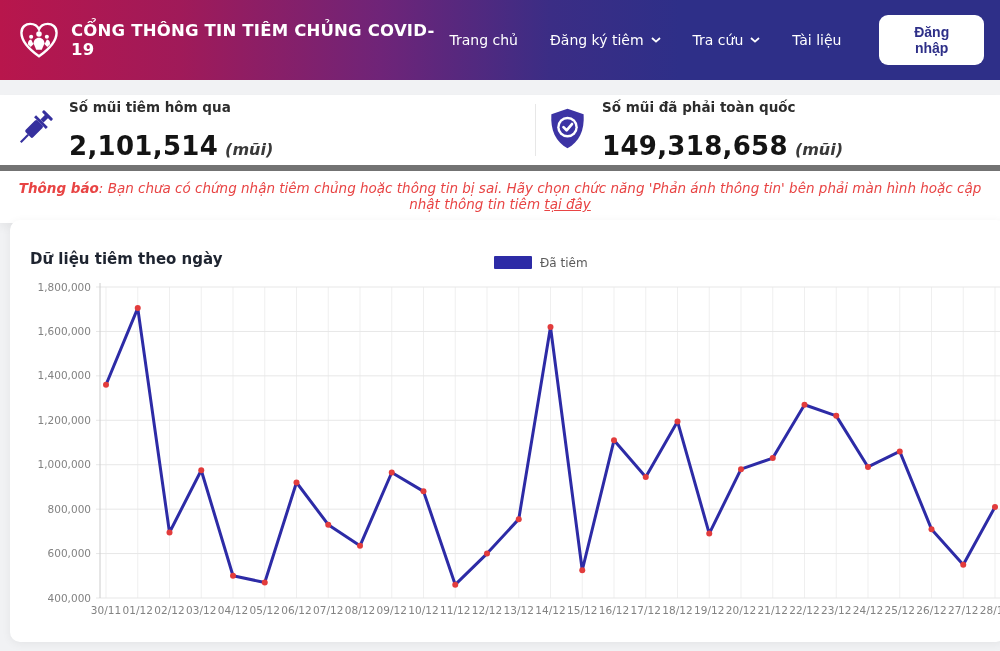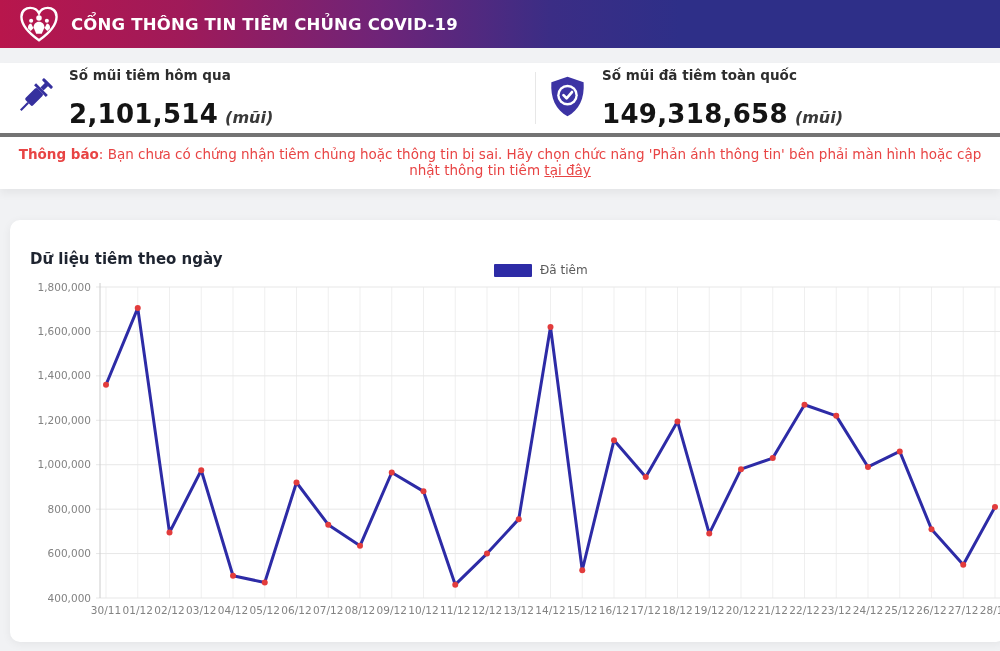--- a/index.html
+++ b/index.html
@@ -1,50 +1,50 @@
 <!DOCTYPE html>
 <html><head>
 <meta charset="utf-8">
 <style>
   * { margin:0; padding:0; box-sizing:border-box; }
   html,body { width:1000px; height:651px; overflow:hidden;
     font-family:"DejaVu Sans","Liberation Sans",sans-serif; background:#f1f2f4; }
 
   
-  .header { height:48px; display:flex; align-items:center; padding:0 16px 0 18px;
+  .header { height:80px; display:flex; align-items:center; padding:0 16px 0 18px;
     background:linear-gradient(90deg,#b8164c 0%,#a01a59 18%,#6f2478 38%,#3b2d85 55%,#2e2f88 68%,#2e2f88 100%); }
   .logo { flex:0 0 auto; margin-right:11px; display:flex; align-items:center; }
   .site-title { color:#fff; font-weight:bold; font-size:16.5px; letter-spacing:.2px; }
   .nav { margin-left:auto; display:flex; align-items:center; gap:32px; }
   .nav-item { color:#fff; font-size:14px; display:flex; align-items:center; gap:7px; cursor:pointer; white-space:nowrap; }
   .login-btn { background:#fff; color:#2e2f88; font-size:14px; font-weight:600;
     border:none; border-radius:9px; padding:9px 22px; margin-left:6px; cursor:pointer; }
 
   
   .band { margin-top:15px; background:#fff; box-shadow:0 5px 8px rgba(0,0,0,.05); }
   .stats-row { display:flex; align-items:center; height:70px; }
   .stat { display:flex; align-items:center; gap:13px; }
   .stat-1 { flex:0 0 535px; padding-left:14px; }
   .stat-2 { padding-left:10px; }
   .stat-divider { width:1px; height:52px; background:#e7e7e7; }
   .stat-label { font-size:13.5px; font-weight:600; color:#2d2d2d; margin-bottom:16px; }
   .stat-value-row { display:flex; align-items:baseline; gap:7px; }
   .stat-value { font-size:26px; font-weight:bold; color:#141414; letter-spacing:.3px; }
   .stat-unit { font-size:16px; font-style:italic; font-weight:600; color:#3a3a3a; }
 
-  .notice-row { border-top:4px solid #737373; padding:9px 10px 11px; text-align:center;
-    font-size:13.5px; color:#e84444; }
+  .notice-row { border-top:6px solid #737373; padding:9px 10px 11px; text-align:center;
+    font-size:13.5px; font-style:italic; color:#e84444; }
   .notice-prefix { font-weight:bold; }
   .notice-link { text-decoration:underline; cursor:pointer; color:#e84444; }
 
   
   .card { position:absolute; left:10px; top:220px; width:996px; height:422px;
     background:#fff; border-radius:10px; box-shadow:0 2px 10px rgba(0,0,0,.06); }
   .card-title { position:absolute; left:20px; top:30px; font-size:15px; font-weight:bold; color:#1e2430; }
-  .legend { position:absolute; left:484px; top:43px; display:flex; align-items:flex-end; gap:8px; }
+  .legend { position:absolute; left:484px; top:36px; display:flex; align-items:flex-start; gap:8px; }
   .legend-swatch { width:38px; height:13px; background:#2d2ba6; border-radius:1px; }
   .legend-label { font-size:12px; color:#5a5a5a; }
   #chart-svg { position:absolute; left:0; top:0; }
   #chart-svg text { font-family:"DejaVu Sans","Liberation Sans",sans-serif; }
 </style>
 </head>
 <body>
 
 <div class="header">
   <span class="logo">
@@ -53,20 +53,41 @@
       <circle cx="22" cy="13" r="3" fill="#fff"></circle>
       <path d="M22 17 C18.5 17 16.5 19.5 16 23 L19 30 L25 30 L28 23 C27.5 19.5 25.5 17 22 17 Z" fill="#fff"></path>
       <circle cx="13.5" cy="16" r="2.2" fill="#fff"></circle>
       <path d="M13.5 19 C11 19.4 10 21.5 10 24 L13 27 L16 24 Z" fill="#fff"></path>
       <circle cx="30.5" cy="16" r="2.2" fill="#fff"></circle>
       <path d="M30.5 19 C33 19.4 34 21.5 34 24 L31 27 L28 24 Z" fill="#fff"></path>
     </svg>
   </span>
   <div class="site-title">CỔNG THÔNG TIN TIÊM CHỦNG COVID-19</div>
 
+  <div class="nav">
+    <div class="nav-item">
+      <span>Trang chủ</span>
+    </div>
+    <div class="nav-item">
+      <span>Đăng ký tiêm</span>
+      <svg width="10" height="6">
+          <polyline points="1,1 5,4.6 9,1" stroke="#fff" stroke-width="1.8" fill="none"></polyline>
+        </svg>
+    </div>
+    <div class="nav-item">
+      <span>Tra cứu</span>
+      <svg width="10" height="6">
+          <polyline points="1,1 5,4.6 9,1" stroke="#fff" stroke-width="1.8" fill="none"></polyline>
+        </svg>
+    </div>
+    <div class="nav-item">
+      <span>Tài liệu</span>
+    </div>
+    <button class="login-btn">Đăng nhập</button>
+  </div>
 </div>
 
 <div class="band">
   <div class="stats-row">
     <div class="stat stat-1">
       <span>
         <svg viewBox="0 0 48 48" width="42" height="42">
           <g transform="rotate(-45 24 24)">
             <line x1="1" y1="24" x2="13" y2="24" stroke="#36309e" stroke-width="2.4"></line>
             <rect x="13" y="18" width="19" height="12" rx="2" fill="#36309e"></rect>
@@ -88,21 +109,21 @@
     <div class="stat stat-2">
       <span>
         <svg viewBox="0 0 48 48" width="43" height="43">
           <path d="M24 2 L42 8 C43.2 26 37 39 24 46 C11 39 4.8 26 6 8 Z" fill="#3c33a4"></path>
           <circle cx="24" cy="22.5" r="11.5" fill="#fff"></circle>
           <circle cx="24" cy="22.5" r="8.8" fill="#3c33a4"></circle>
           <path d="M19.5 22.5 L23 26 L29 19" stroke="#fff" stroke-width="3" fill="none" stroke-linecap="round" stroke-linejoin="round"></path>
         </svg>
       </span>
       <div>
-        <div class="stat-label">Số mũi đã tiêm toàn quốc</div>
+        <div class="stat-label">Số mũi đã phải toàn quốc</div>
         <div class="stat-value-row">
           <span class="stat-value">149,318,658</span>
           <span class="stat-unit">(mũi)</span>
         </div>
       </div>
     </div>
   </div>
 
   <div class="notice-row">
     <span class="notice-prefix">Thông báo</span><span>: Bạn chưa có chứng nhận tiêm chủng hoặc thông tin bị sai. Hãy chọn chức năng 'Phản ánh thông tin' bên phải màn hình hoặc cập nhật thông tin tiêm </span><span class="notice-link">tại đây</span>

